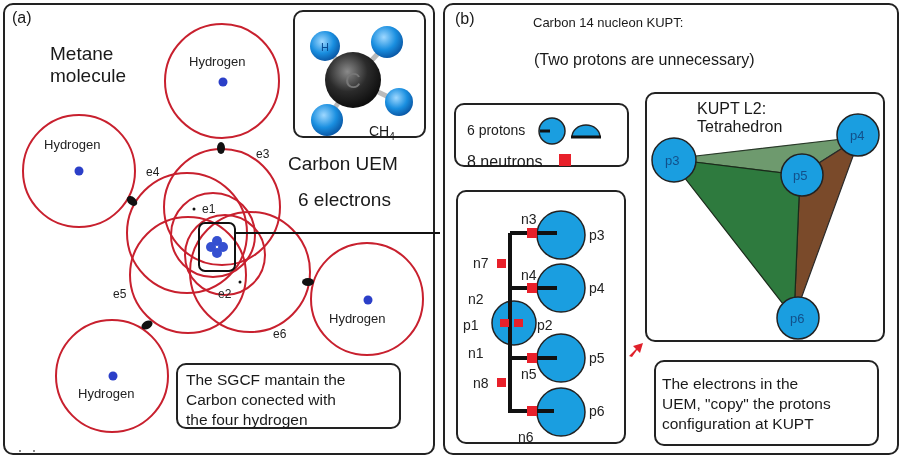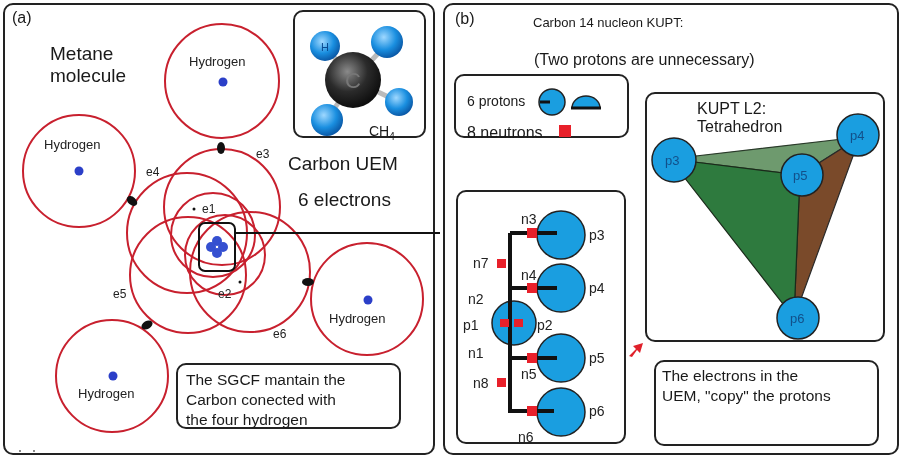--- a/index.html
+++ b/index.html
@@ -116,21 +116,21 @@
   <div>The SGCF mantain the</div>
   <div>Carbon conected with</div>
   <div>the four hydrogen</div>
 </div>
 
 <div class="panel" style="left:443px;top:3px;width:456px;height:452px;"></div>
 <div class="txt" style="left:455px;top:10px;font-size:16px;">(b)</div>
 <div class="txt" style="left:533px;top:16px;font-size:13px;">Carbon 14 nucleon KUPT:</div>
 <div class="txt" style="left:534px;top:51px;font-size:16px;">(Two protons are unnecessary)</div>
 
-<div class="box" style="left:454px;top:74px;width:175px;height:64px;">
+<div class="box" style="left:454px;top:103px;width:175px;height:64px;">
   <div class="txt" style="left:11px;top:18px;font-size:14px;">6 protons</div>
   <svg width="80" height="30" style="position:absolute;left:80px;top:12px;">
     <circle cx="16" cy="14" r="13" fill="#1a9ee0" stroke="#222" stroke-width="1.5"></circle>
     <line x1="4" y1="14" x2="14" y2="14" stroke="#111" stroke-width="3"></line>
     <path d="M36 20 A14 12 0 0 1 64 20 Z" fill="#1a9ee0" stroke="#222" stroke-width="1.5"></path>
     <line x1="35" y1="20" x2="65" y2="20" stroke="#111" stroke-width="3"></line>
   </svg>
   <div class="txt" style="left:11px;top:48px;font-size:16px;">8 neutrons</div>
   <div style="position:absolute;left:103px;top:49px;width:12px;height:12px;background:#e8202a;"></div>
 </div>
@@ -204,16 +204,17 @@
     <circle cx="158" cy="228" r="21"></circle>
   </g>
   <g font-size="13" fill="#12508a">
     <text x="25" y="75">p3</text>
     <text x="210" y="50">p4</text>
     <text x="153" y="90">p5</text>
     <text x="150" y="233">p6</text>
   </g>
 </svg>
 
-<div class="box" style="left:654px;top:360px;width:225px;height:86px;padding:4px 6px;font-size:15.5px;line-height:20px;">
+<div class="box" style="left:654px;top:360px;width:225px;height:86px;padding:12px 6px;font-size:15.5px;line-height:20px;">
   <div>The electrons in the</div>
   <div>UEM, "copy" the protons</div>
+  <div>configuration at KUPT</div>
 </div>
 
 </body></html>

